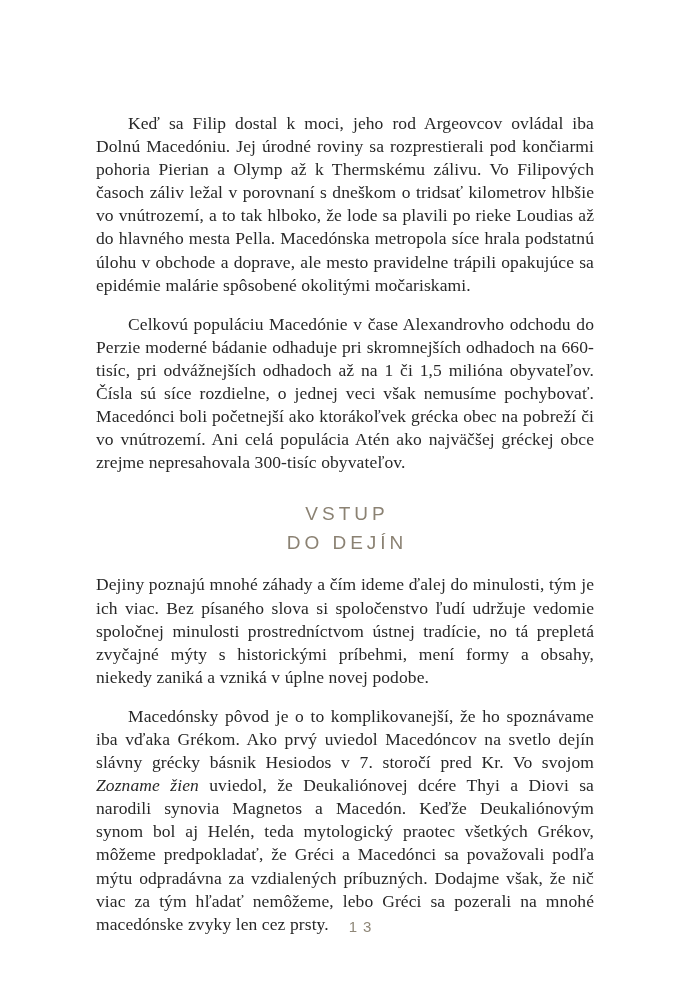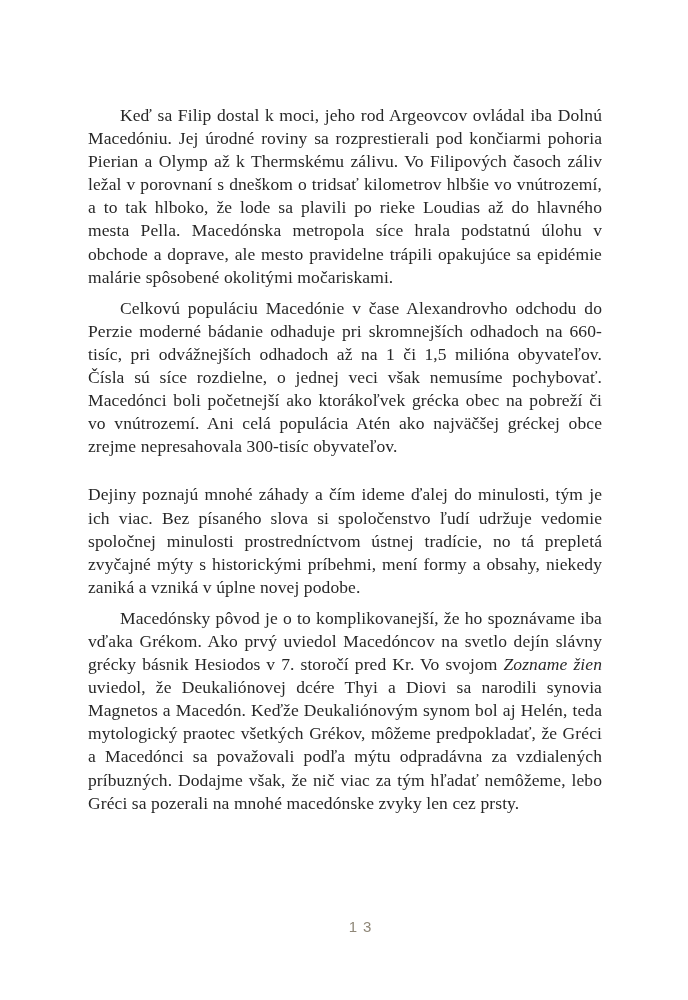--- a/index.html
+++ b/index.html
@@ -24,21 +24,21 @@
     left: 80px;
     top: 96px;
     width: 530px;
     color: #282828;
     font-size: 17.5px;
     line-height: 23.1px;
     text-align: justify;
     letter-spacing: 0.1px;
   }
   .para {
-    margin: 8px;
+    margin: 16px;
     padding: 0;
   }
   .para.indent {
     text-indent: 32px;
   }
   .chapter-heading {
     margin: 25px 0 13px 0;
     font-family: "Liberation Sans", sans-serif;
     font-weight: 300;
     color: #8b8273;
@@ -77,20 +77,22 @@
 
 <div class="page">
 
   <main class="text-block">
 
     <p class="para indent"><span>Keď sa Filip dostal k moci, jeho rod Argeovcov ovládal iba Dolnú Macedóniu. Jej úrodné roviny sa rozprestierali pod končiarmi pohoria Pierian a Olymp až k Thermskému zálivu. Vo Filipových časoch záliv ležal v porovnaní s dneškom o tridsať kilometrov hlbšie vo vnútrozemí, a to tak hlboko, že lode sa plavili po rieke Loudias až do hlavného mesta Pella. Macedónska metropola síce hrala podstatnú úlohu v obchode a doprave, ale mesto pravidelne trápili opakujúce sa epidémie malárie spôsobené okolitými močariskami.</span></p>
 
     <p class="para indent"><span>Celkovú populáciu Macedónie v čase Alexandrovho odchodu do Perzie moderné bádanie odhaduje pri skromnejších odhadoch na 660-tisíc, pri odvážnejších odhadoch až na 1 či 1,5 milióna obyvateľov. Čísla sú síce rozdielne, o jednej veci však nemusíme pochybovať. Macedónci boli početnejší ako ktorákoľvek grécka obec na pobreží či vo vnútrozemí. Ani celá populácia Atén ako najväčšej gréckej obce zrejme nepresahovala 300-tisíc obyvateľov.</span></p>
 
     <h2 class="chapter-heading">
+      <span class="heading-line">VSTUP</span>
+      <span class="heading-line">DO DEJÍN</span>
     </h2>
 
     <p class="para"><span>Dejiny poznajú mnohé záhady a čím ideme ďalej do minulosti, tým je ich viac. Bez písaného slova si spoločenstvo ľudí udržuje vedomie spoločnej minulosti prostredníctvom ústnej tradície, no tá prepletá zvyčajné mýty s historickými príbehmi, mení formy a obsahy, niekedy zaniká a vzniká v úplne novej podobe.</span></p>
 
     <p class="para indent"><span>Macedónsky pôvod je o to komplikovanejší, že ho spoznávame iba vďaka Grékom. Ako prvý uviedol Macedóncov na svetlo dejín slávny grécky básnik Hesiodos v 7. storočí pred Kr. Vo svojom </span><i class="book-title-italic">Zozname žien</i><span> uviedol, že Deukaliónovej dcére Thyi a Diovi sa narodili synovia Magnetos a Macedón. Keďže Deukaliónovým synom bol aj Helén, teda mytologický praotec všetkých Grékov, môžeme predpokladať, že Gréci a Macedónci sa považovali podľa mýtu odpradávna za vzdialených príbuzných. Dodajme však, že nič viac za tým hľadať nemôžeme, lebo Gréci sa pozerali na mnohé macedónske zvyky len cez prsty.</span></p>
 
   </main>
 
   <footer class="page-footer">
     <span class="page-number">13</span>

